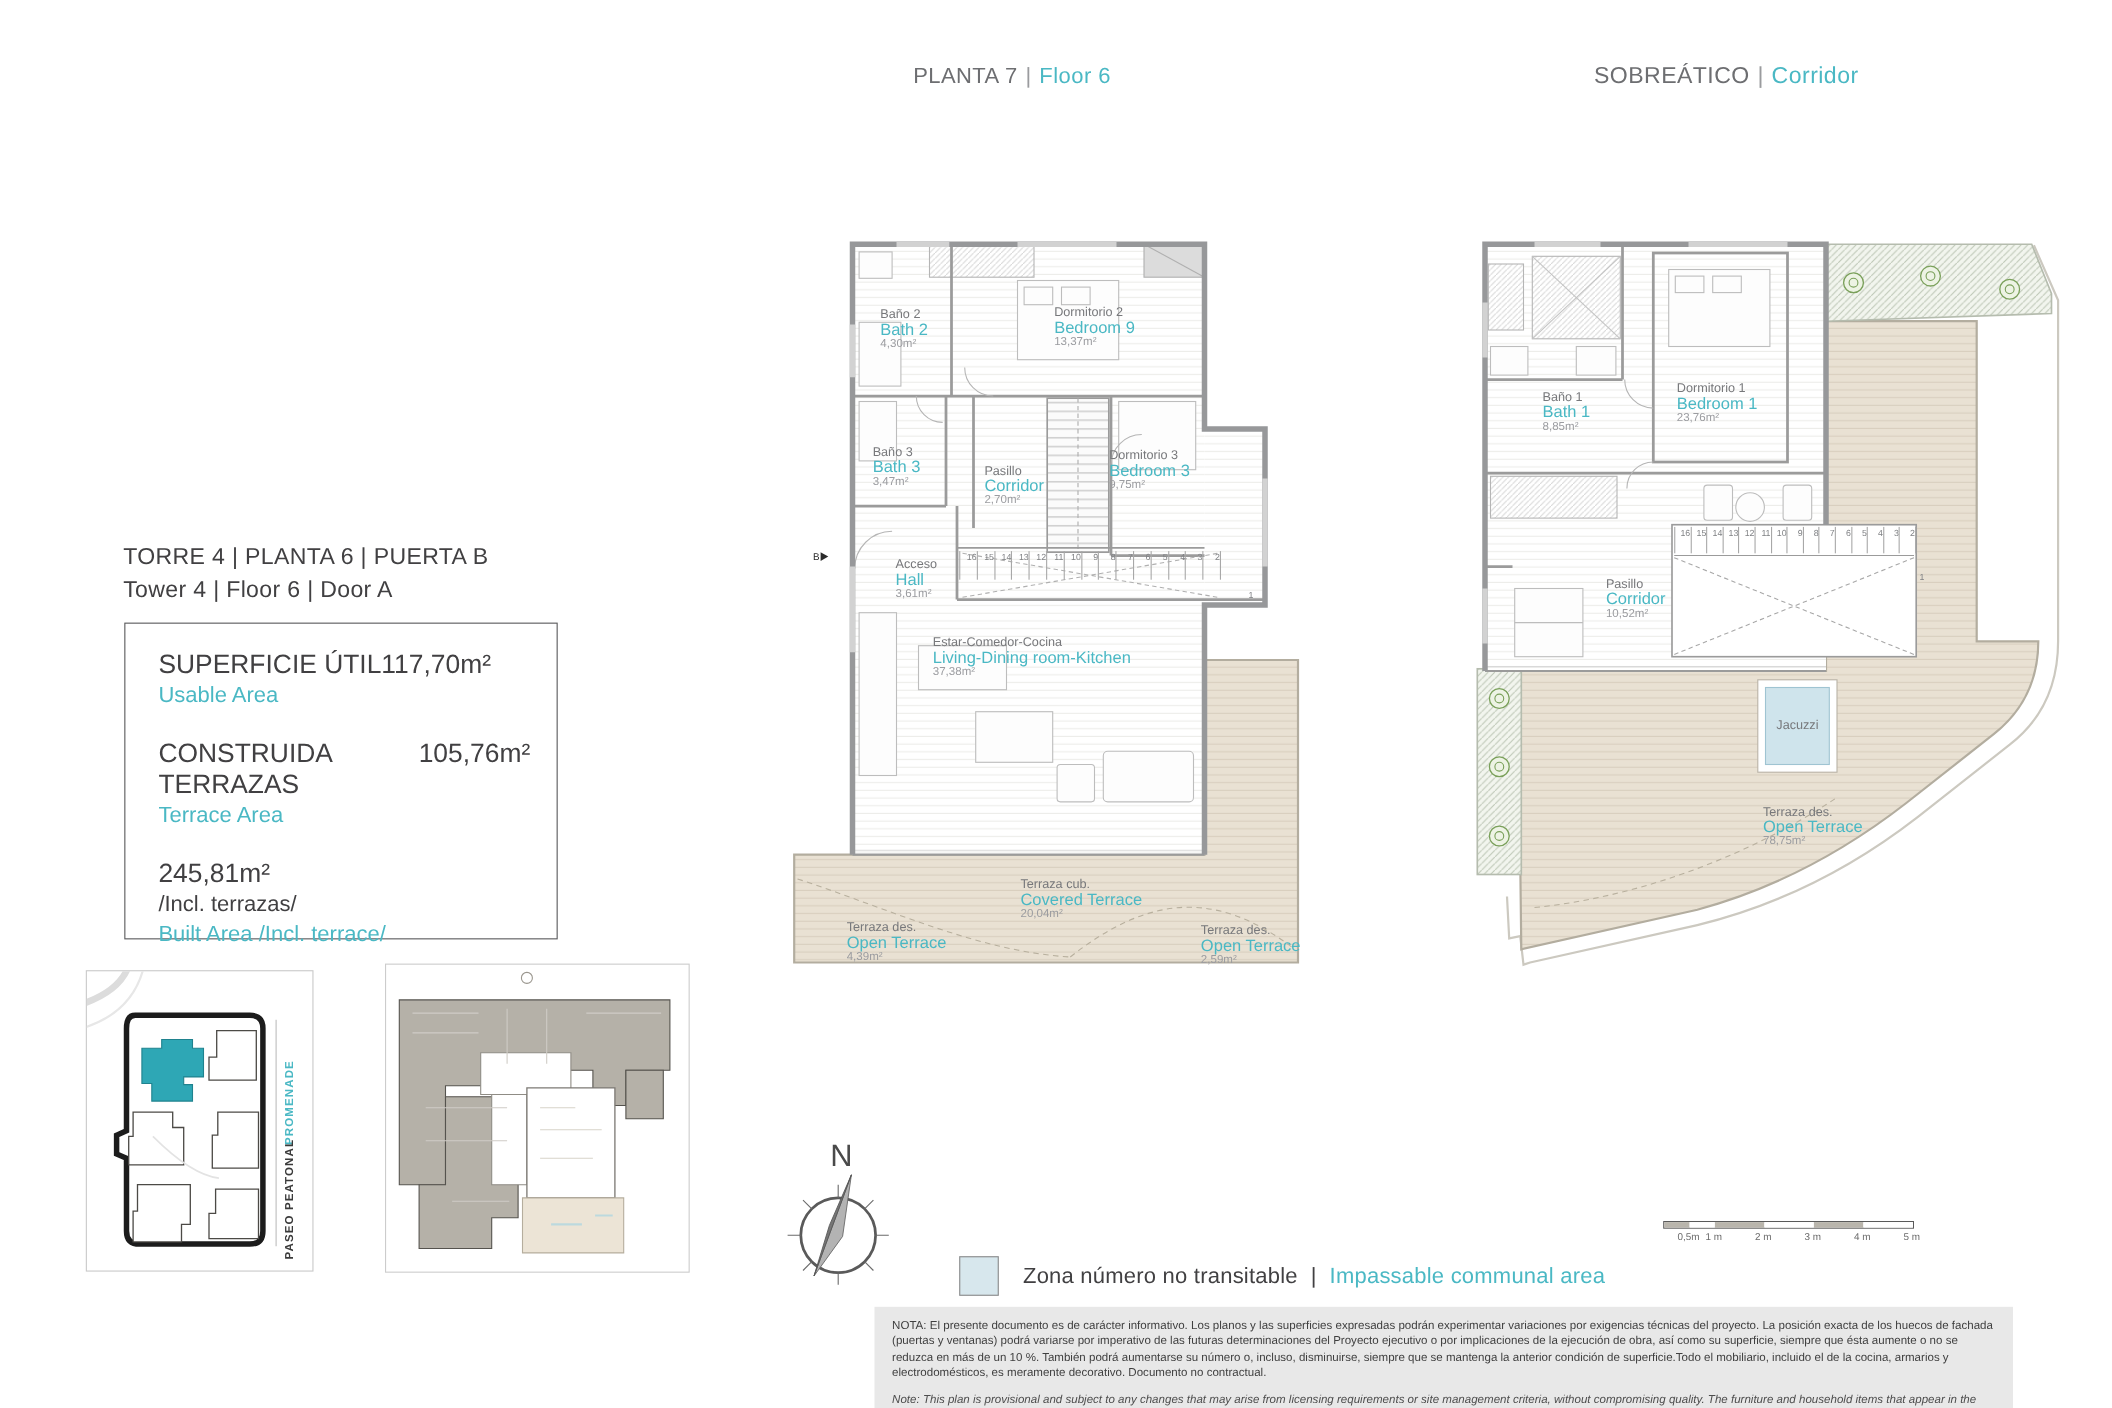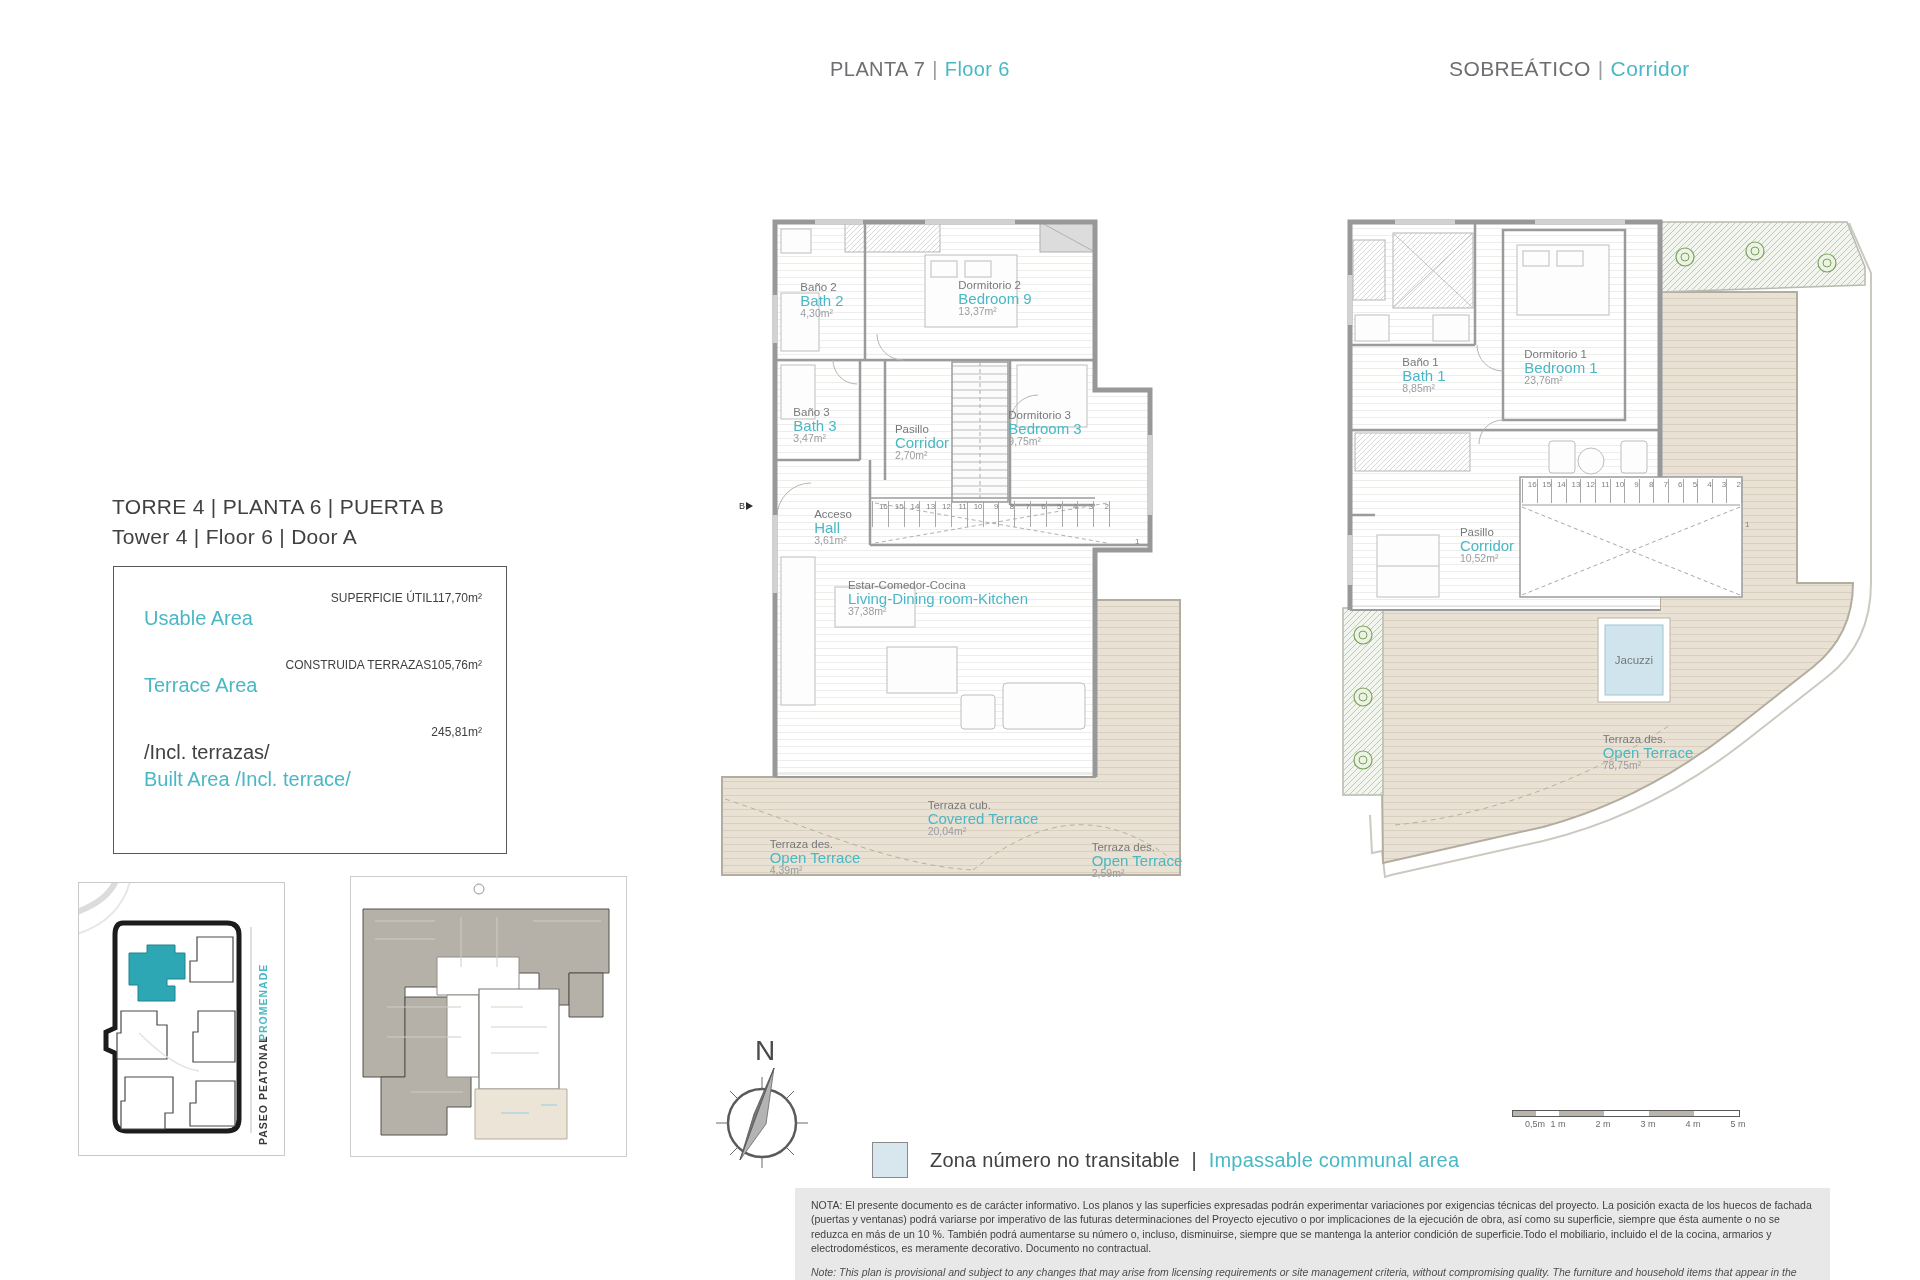--- a/index.html
+++ b/index.html
@@ -8,21 +8,21 @@
   .abs{position:absolute}
   .teal{color:var(--teal)}
   .ink{color:var(--ink)}
   
   .hdr{font-size:20px;color:var(--gray);letter-spacing:.4px;white-space:nowrap}
   .hdr .sep{margin:0 7px;color:#9a9b9e}
   
   .unit-title{font-size:21px;color:var(--ink);letter-spacing:.3px;line-height:30px}
   .infobox{border:1.5px solid #58585a;background:#fff;padding:24px 24px 18px 30px}
   .inforow{margin-bottom:26px}
-  .inforow .l1{display:flex;justify-content:flex-end;font-size:12px;color:var(--ink)}
+  .inforow .l1{display:flex;justify-content:flex-start;font-size:24px;color:var(--ink)}
   .inforow .l2,.inforow .l3{font-size:20px;line-height:27px}
   
   .rlabel{position:absolute;transform:translate(-50%,-50%);text-align:left;line-height:13px;white-space:nowrap}
   .rlabel span{display:block}
   .rlabel .es{color:var(--lab);font-size:11.5px}
   .rlabel .en{color:var(--teal);font-size:15px}
   .rlabel .ar{color:var(--ar);font-size:10.5px}
   
   .stairs{position:absolute;display:flex;border-left:1px solid #a8a8a8}
   .stairs span{flex:1;border-right:1px solid #a8a8a8;font-size:8px;color:#808285;text-align:right;padding-top:1px}

